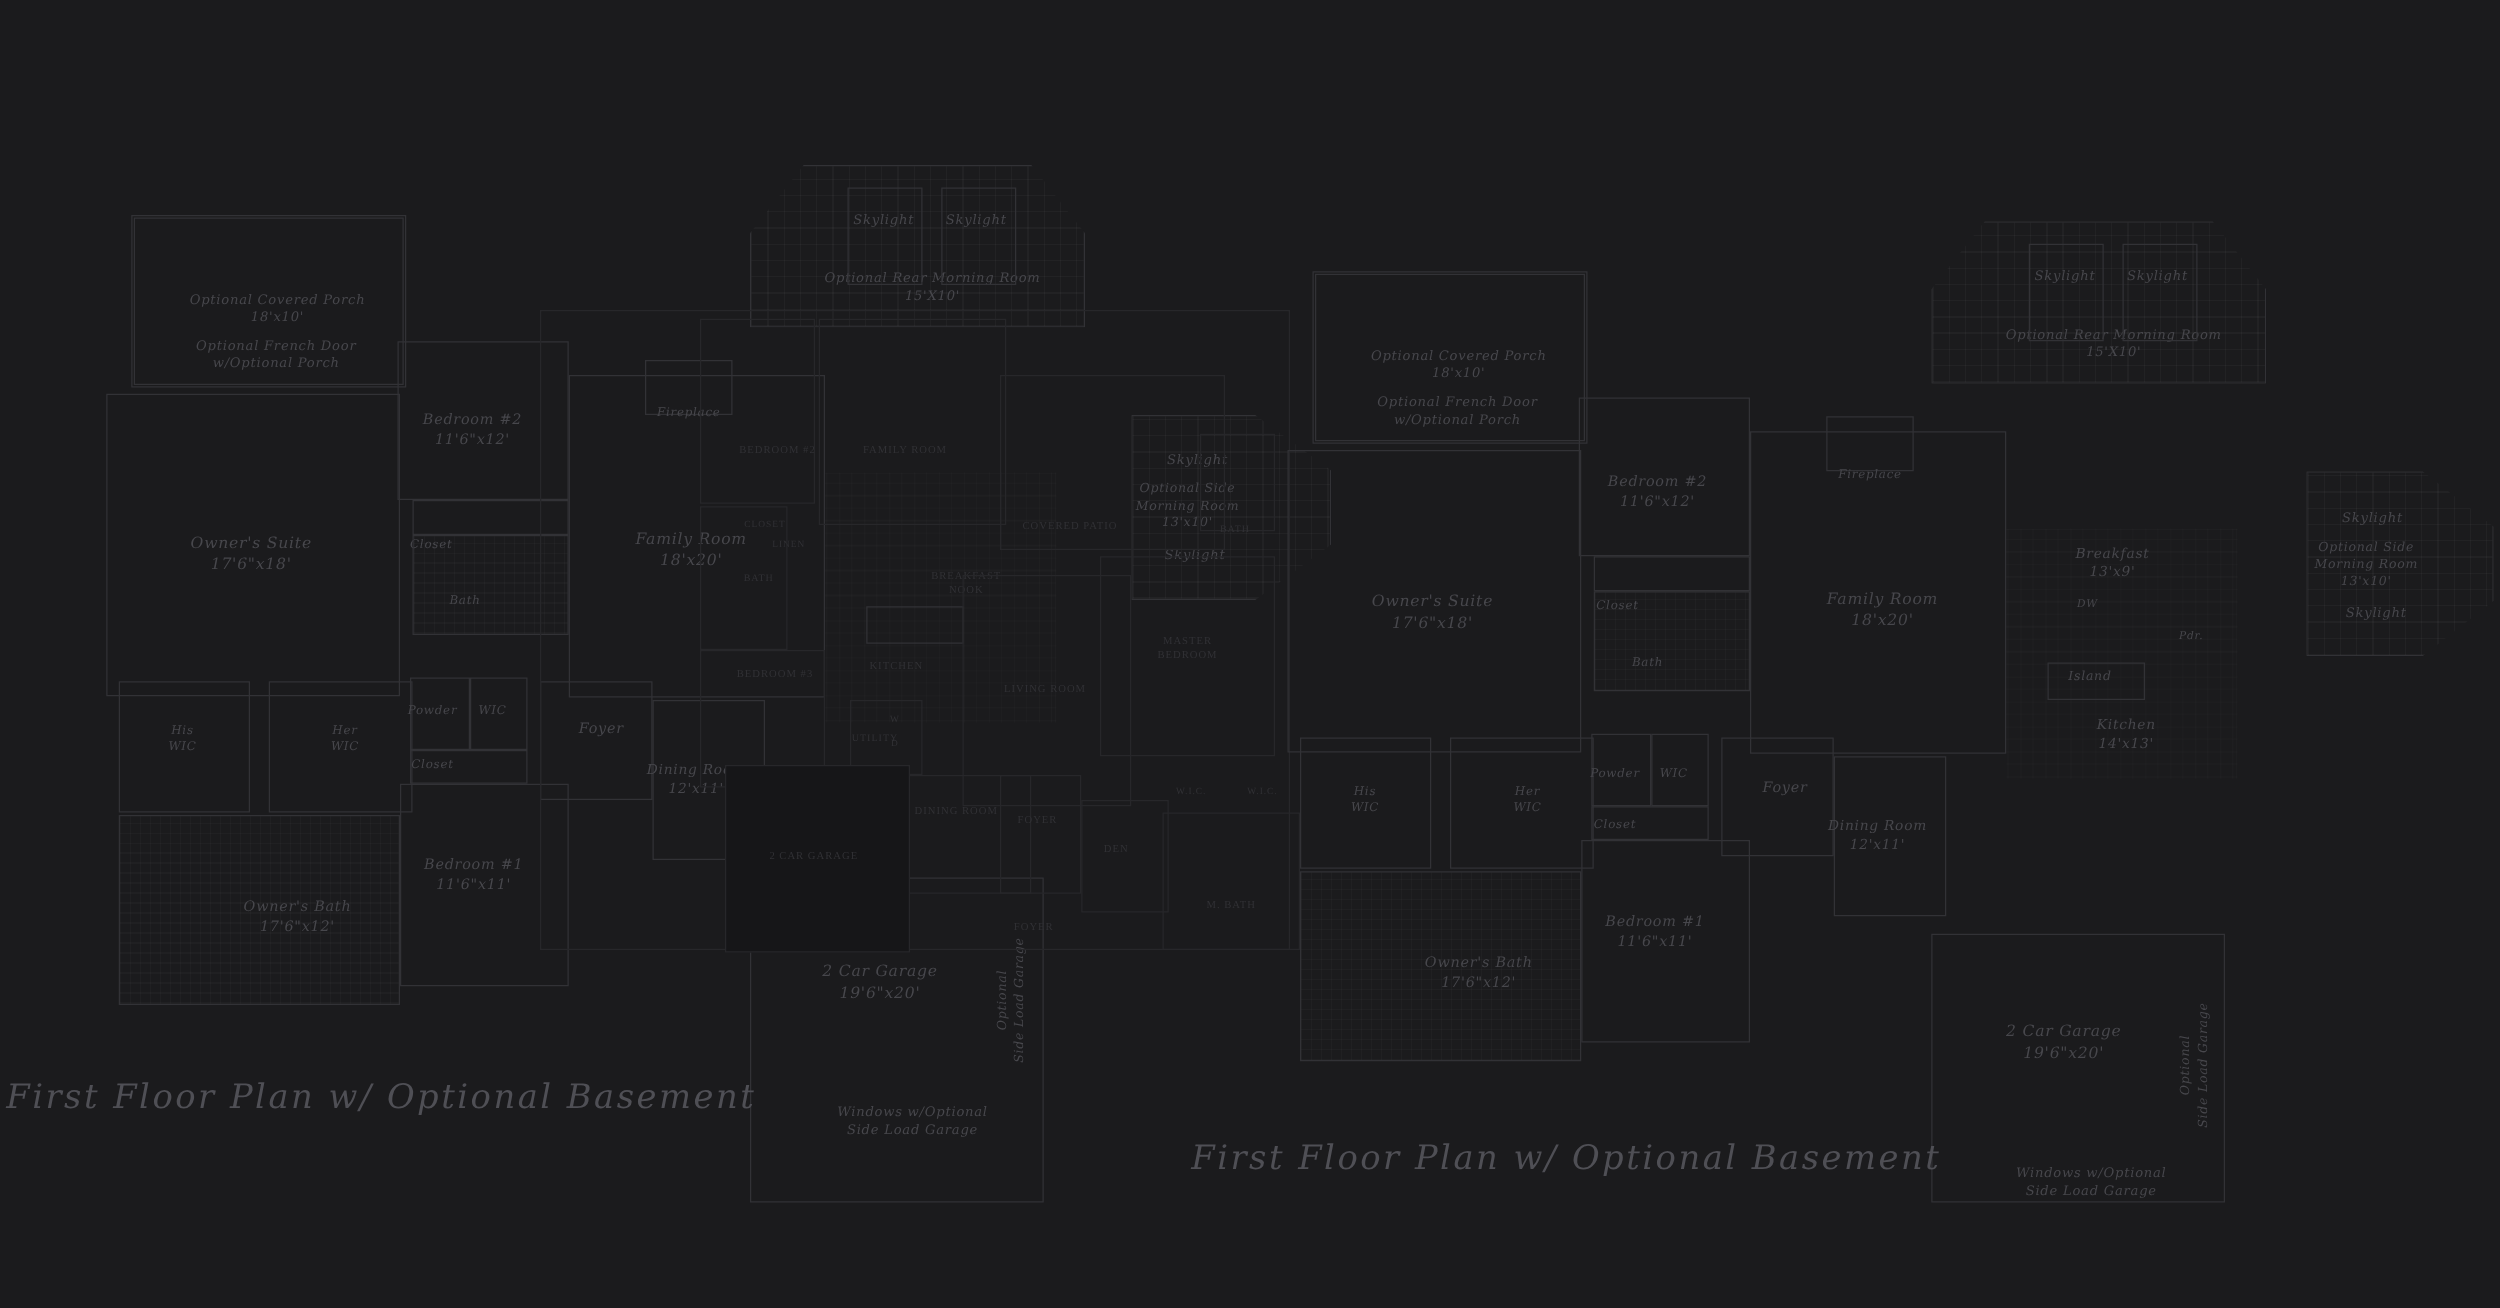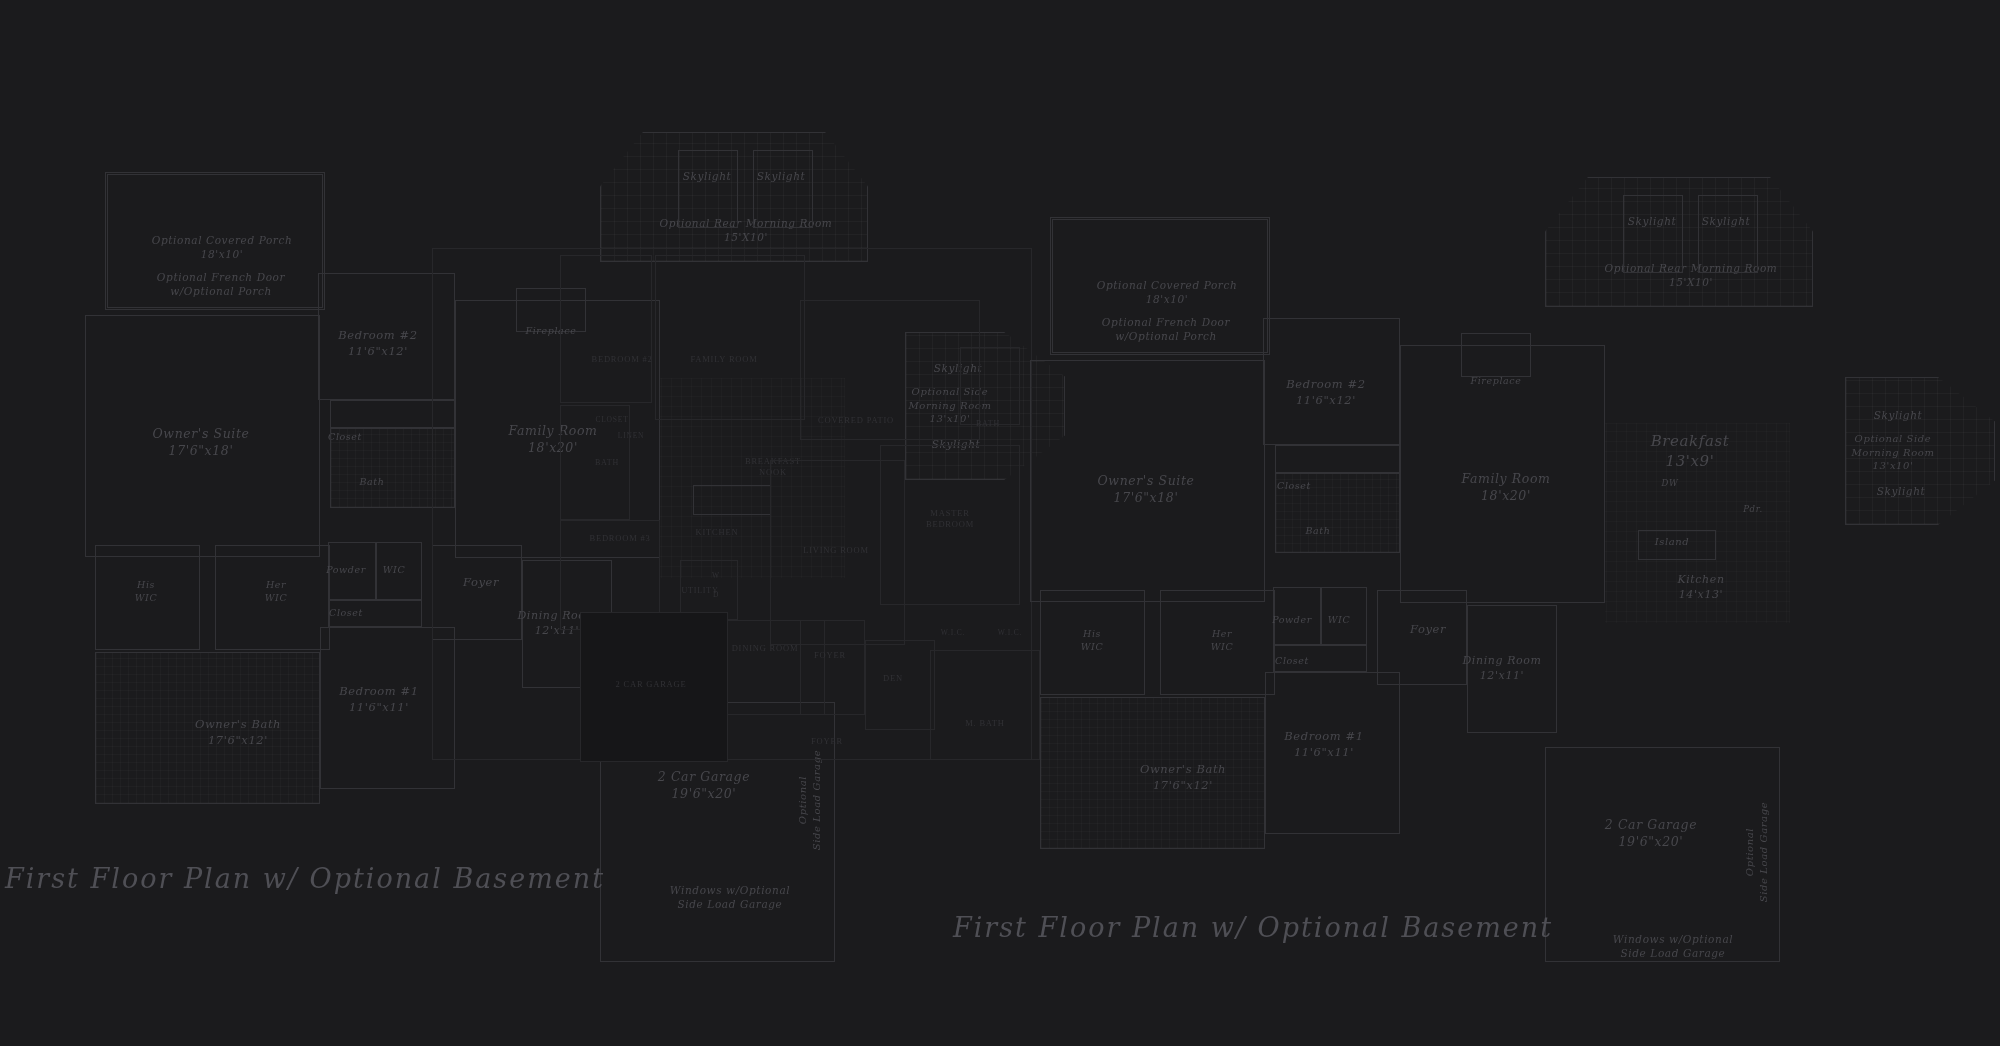--- a/index.html
+++ b/index.html
@@ -190,21 +190,21 @@
       <div class="room" style="left: 1623px; top: 195px; width: 60px; height: 78px;"></div>
       <div class="lbl" style="left: 1652px; top: 221px; font-size: 10.5px;">Skylight</div>
       <div class="room" style="left: 1698px; top: 195px; width: 60px; height: 78px;"></div>
       <div class="lbl" style="left: 1726px; top: 221px; font-size: 10.5px;">Skylight</div>
       <div class="room" style="left: 1377px; top: 590px; width: 90px; height: 95px;"></div>
       <div class="lbl" style="left: 1428px; top: 630px; font-size: 11.5px;">Foyer</div>
       <div class="room" style="left: 1467px; top: 605px; width: 90px; height: 128px;"></div>
       <div class="lbl" style="left: 1502px; top: 669px; font-size: 11px;">Dining Room
 12'x11'</div>
       <div class="room kind-gridfaint" style="left: 1605px; top: 423px; width: 185px; height: 200px;"></div>
-      <div class="lbl" style="left: 1690px; top: 451px; font-size: 15px;">Breakfast
+      <div class="lbl" style="left: 1690px; top: 451px; font-size: 11px;">Breakfast
 13'x9'</div>
       <div class="lbl" style="left: 1670px; top: 484px; font-size: 8.5px;">DW</div>
       <div class="room" style="left: 1638px; top: 530px; width: 78px; height: 30px;"></div>
       <div class="lbl" style="left: 1672px; top: 542px; font-size: 10px;">Island</div>
       <div class="lbl" style="left: 1701px; top: 588px; font-size: 11px;">Kitchen
 14'x13'</div>
       <div class="lbl" style="left: 1753px; top: 510px; font-size: 8.5px;">Pdr.</div>
       <div class="room" style="left: 1545px; top: 747px; width: 235px; height: 215px;"></div>
       <div class="lbl" style="left: 1651px; top: 834px; font-size: 12.5px;">2 Car Garage
 19'6"x20'</div>

